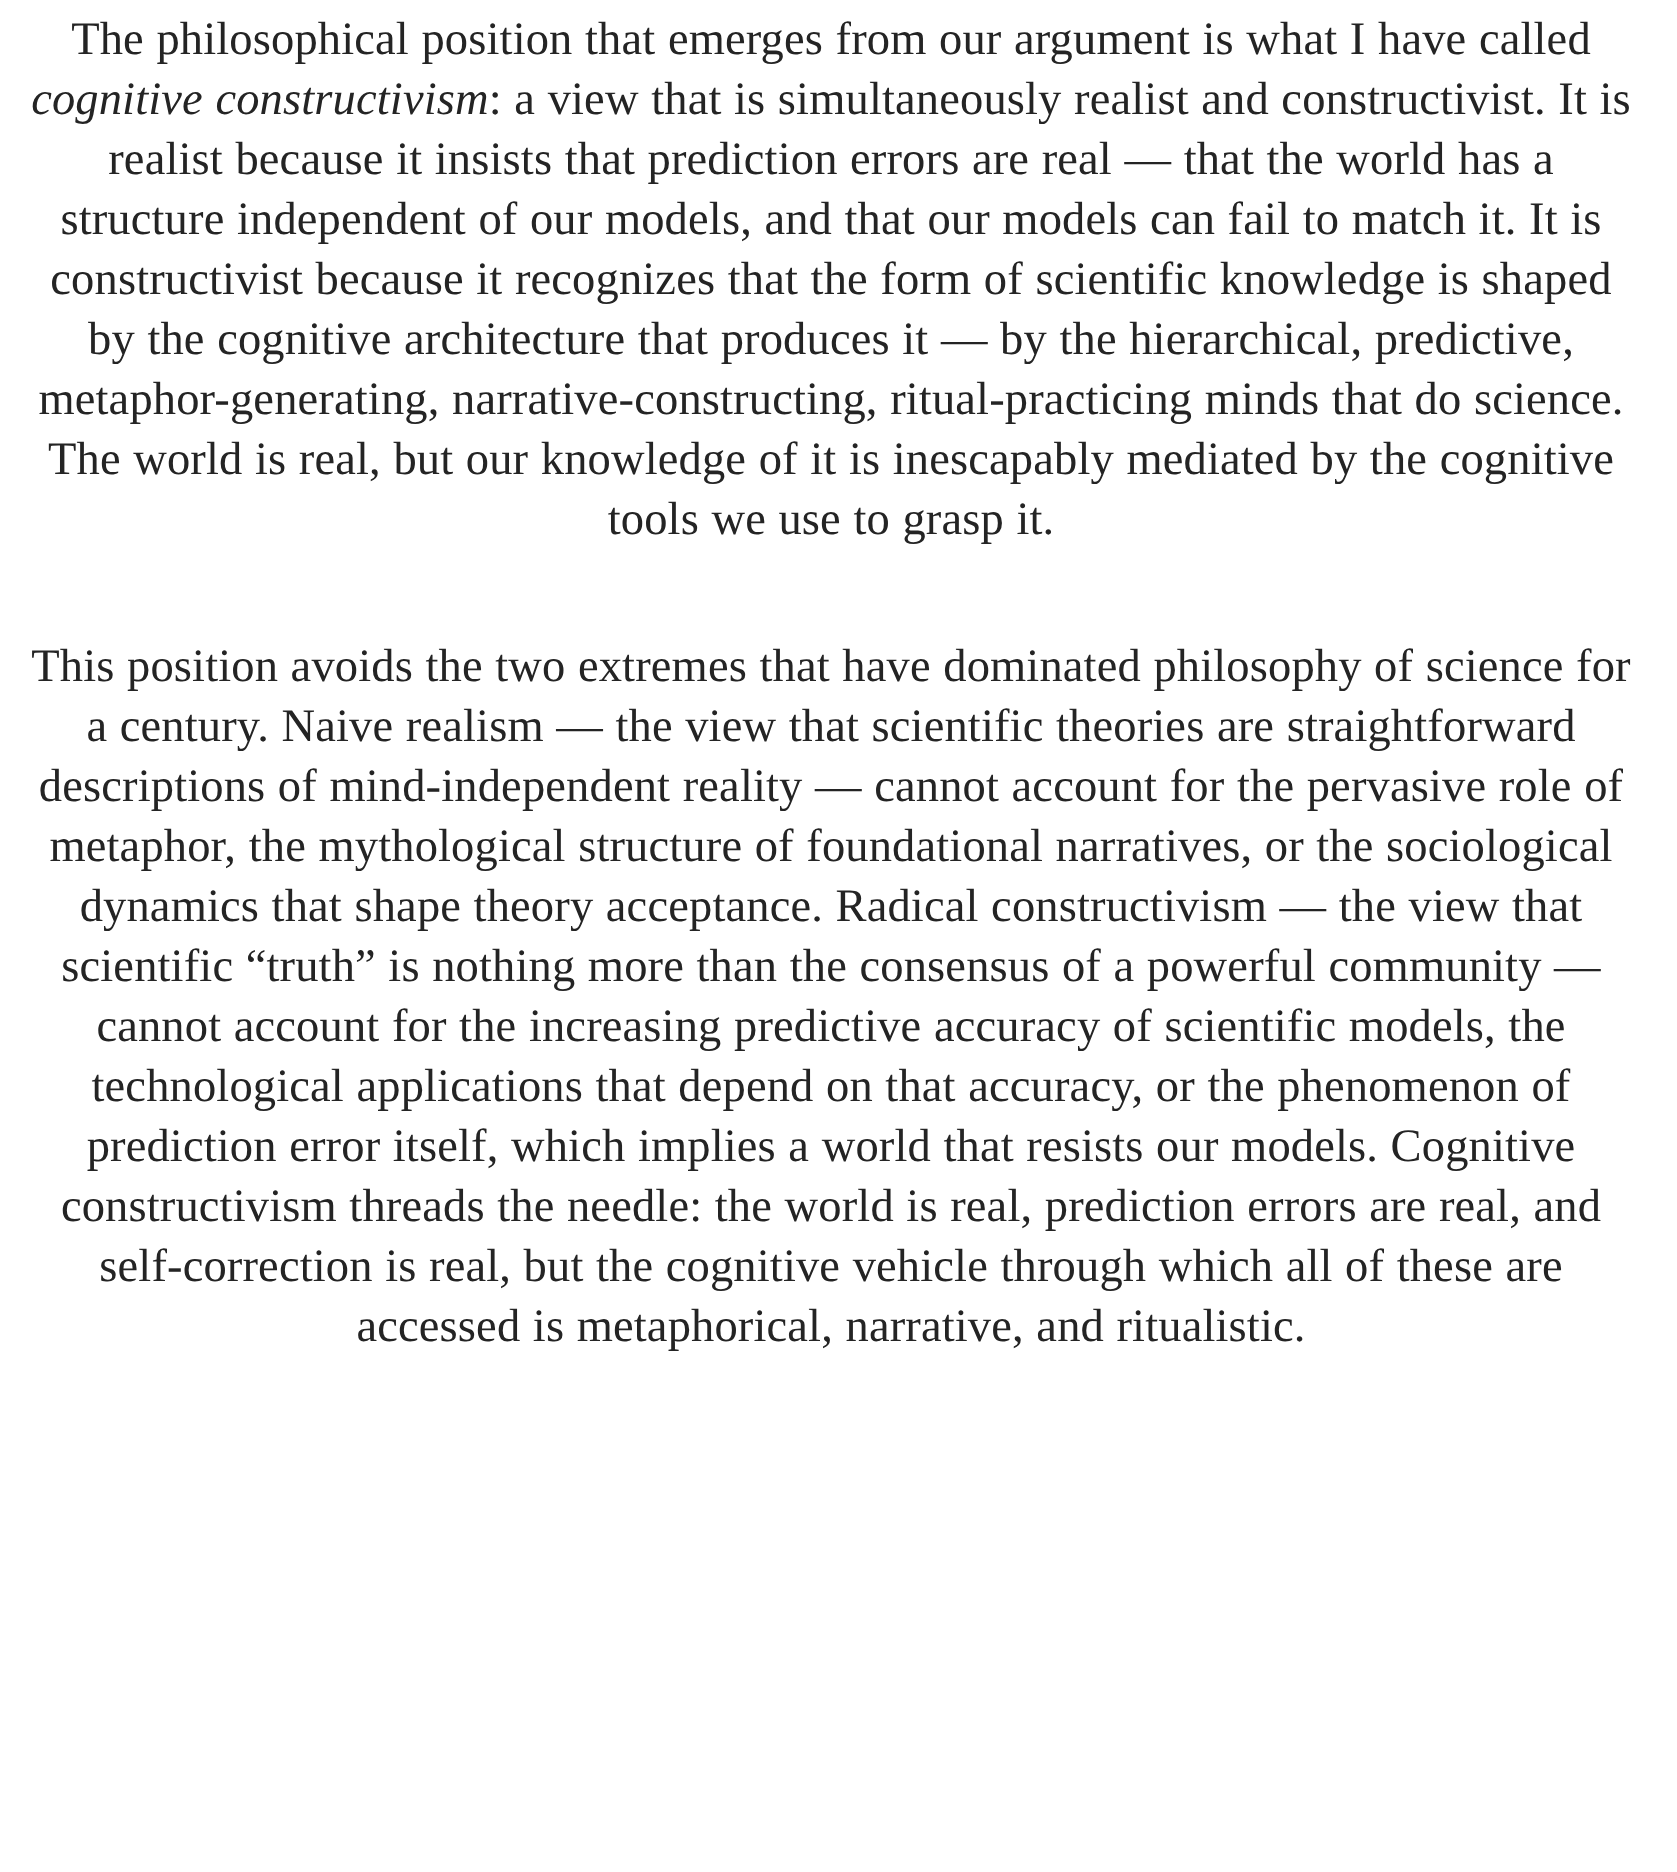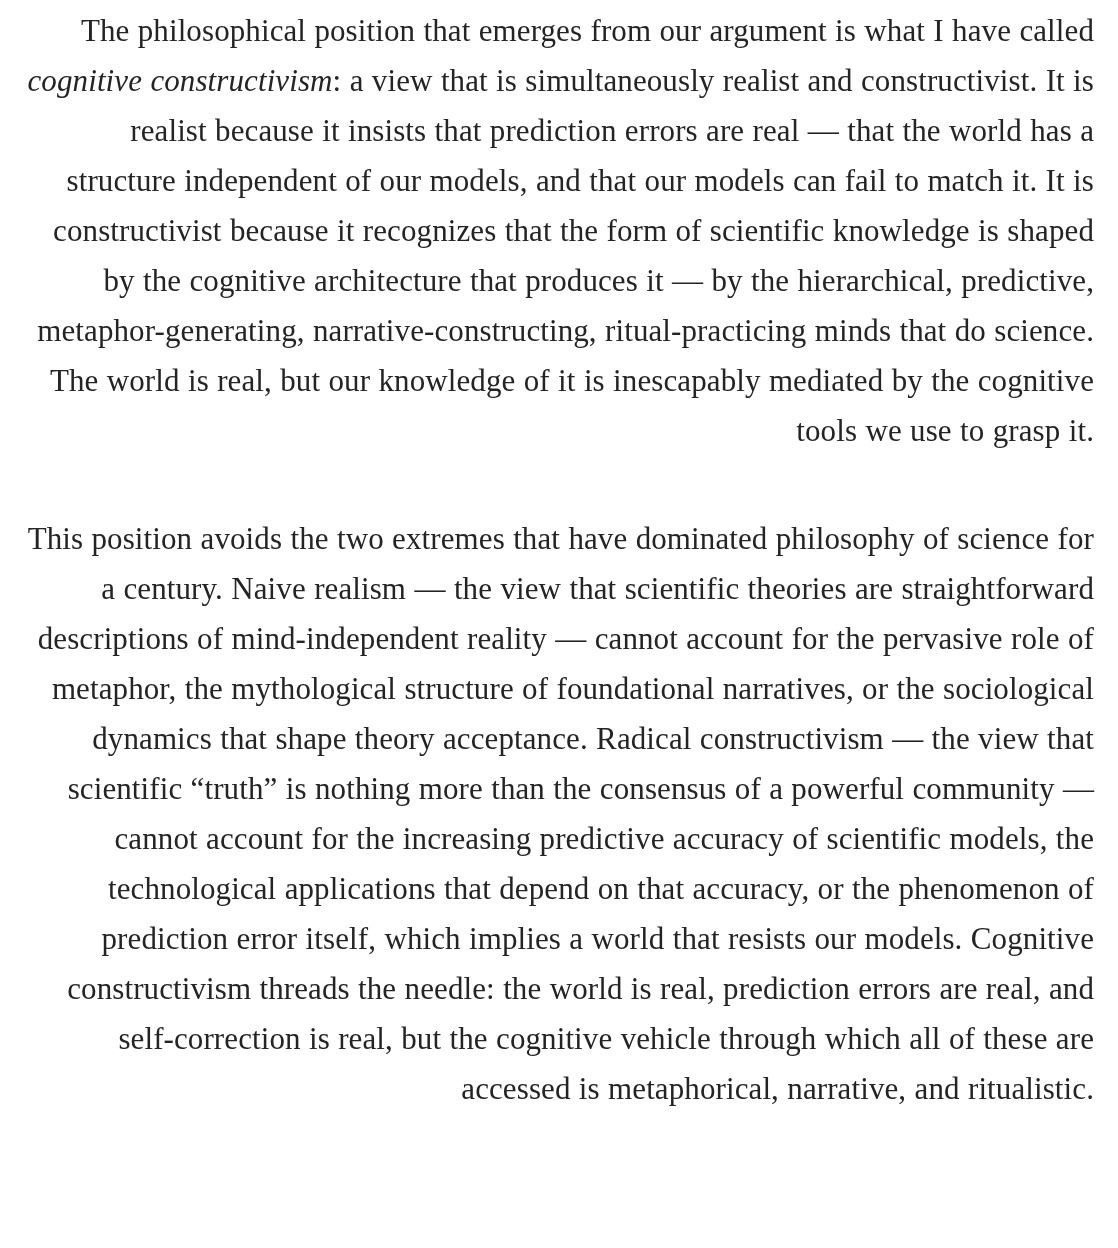--- a/index.html
+++ b/index.html
@@ -16,23 +16,23 @@
     box-sizing: border-box;
     width: 1118px;
     padding: 6px 24px 0 14px;
     font-family: "Liberation Serif", "DejaVu Serif", serif;
     color: #242424;
     -webkit-font-smoothing: antialiased;
   }
   .para {
     margin: 0;
     font-size: 31px;
-    line-height: 50px;
+    line-height: 40px;
     letter-spacing: 0.1px;
-    text-align: right;
+    text-align: center;
     word-spacing: 0.5px;
   }
   .para + .para {
     margin-top: 58px;
   }
   .italic-term {
     font-style: italic;
   }
 </style>
 </head>

